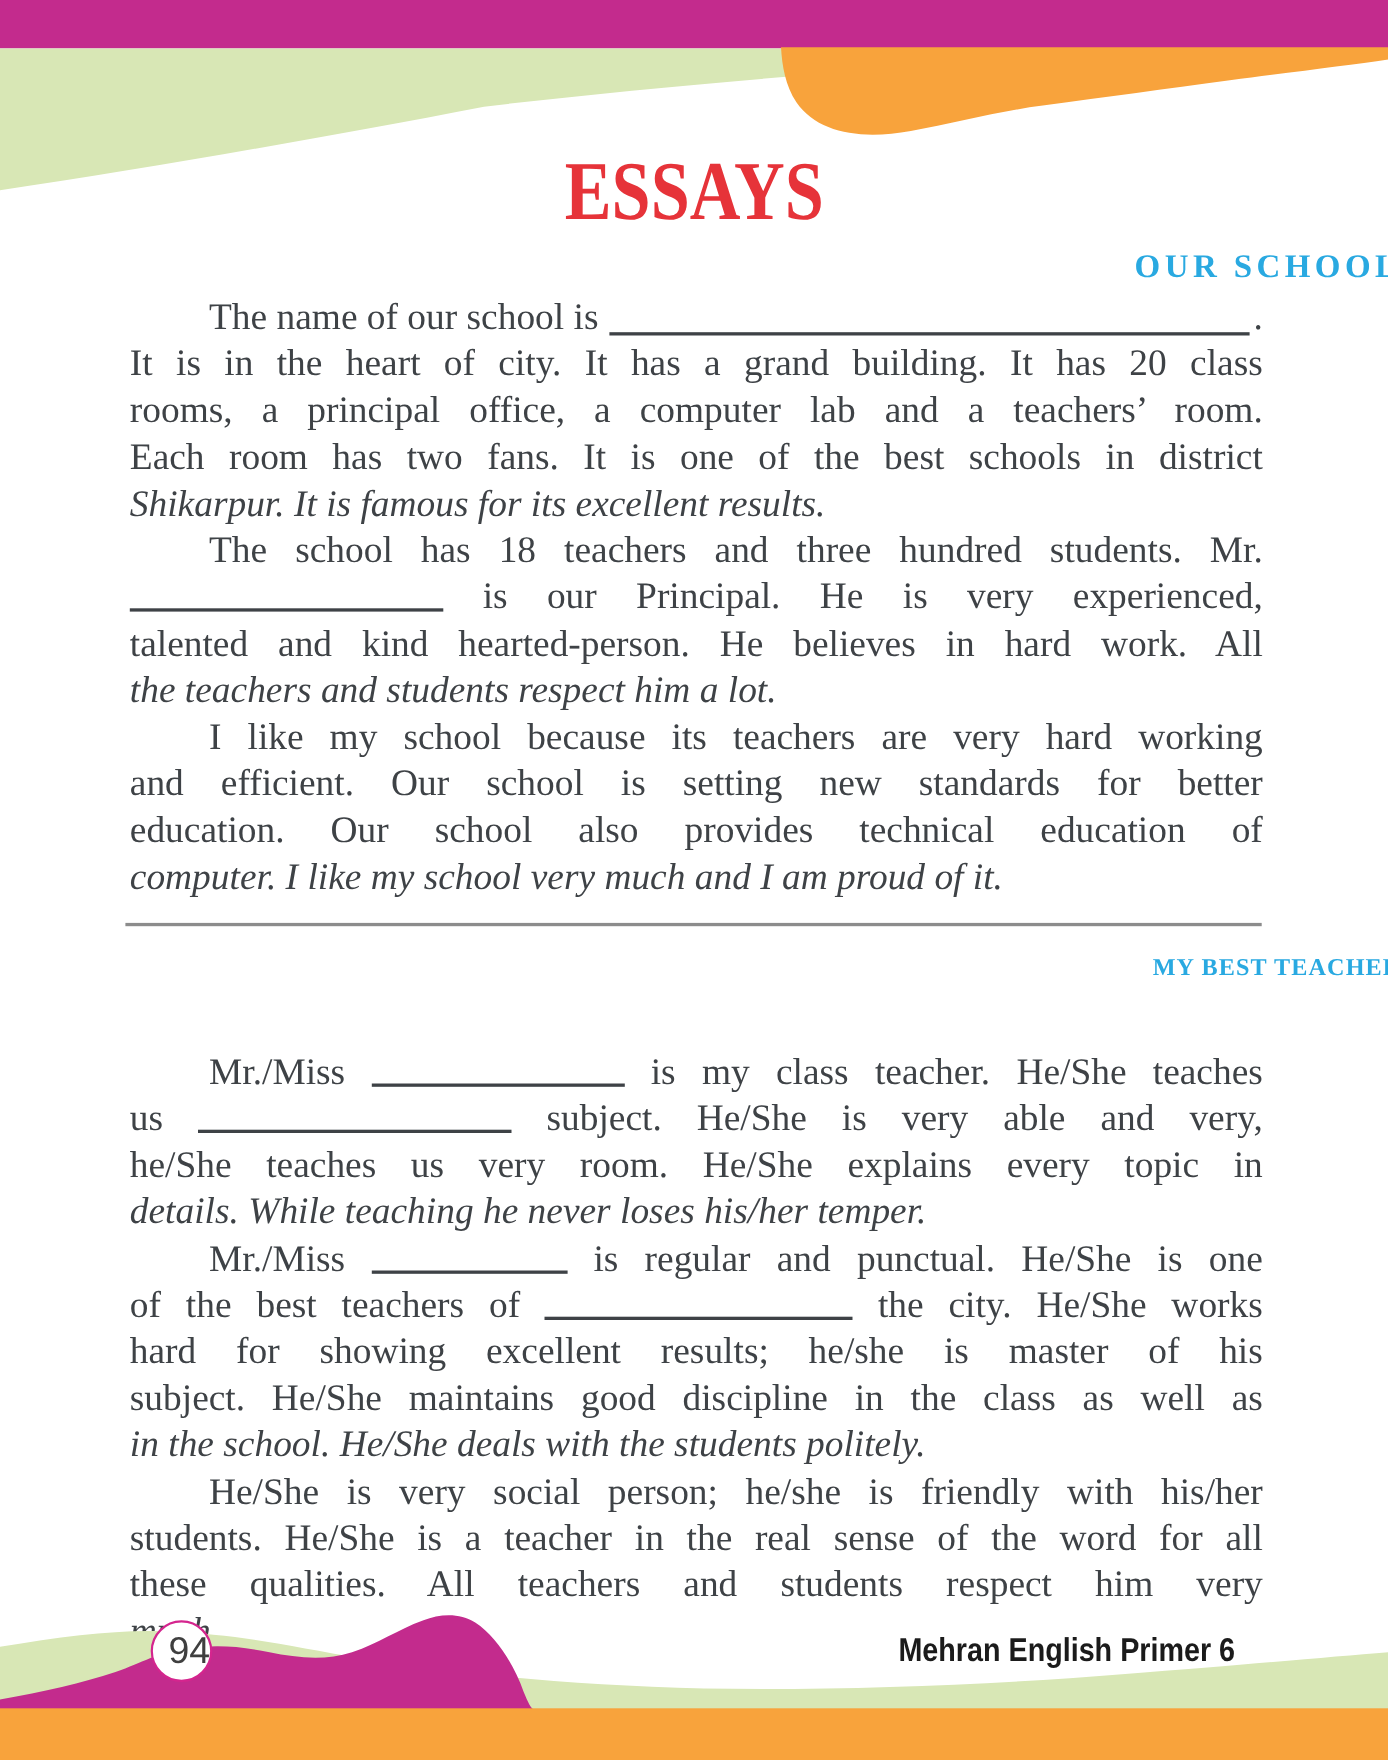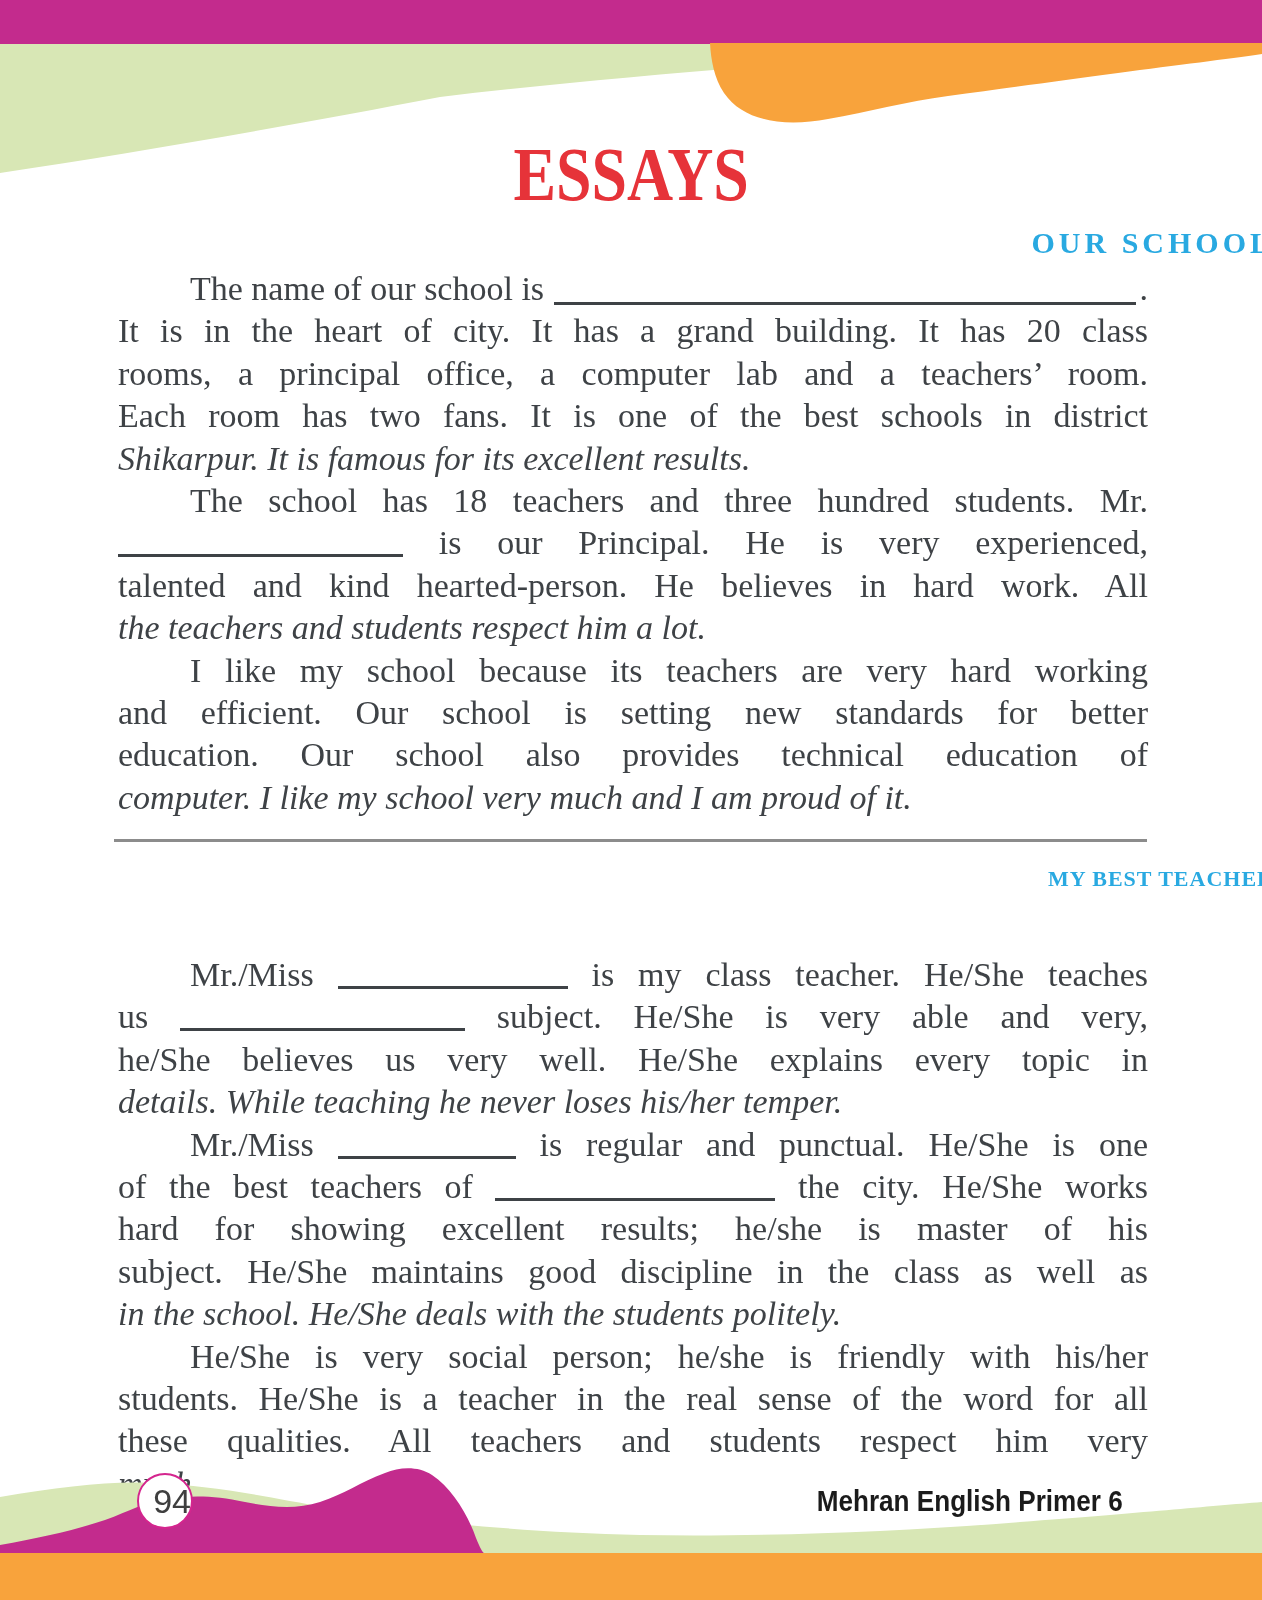--- a/index.html
+++ b/index.html
@@ -78,21 +78,21 @@
       <div class="line last"><span class="seg">the teachers and students respect him a lot.</span></div>
       <div class="line indent"><span class="seg">I like my school because its teachers are very hard working</span></div>
       <div class="line"><span class="seg">and efficient. Our school is setting new standards for better</span></div>
       <div class="line"><span class="seg">education. Our school also provides technical education of</span></div>
       <div class="line last"><span class="seg">computer. I like my school very much and I am proud of it.</span></div>
     </div>
   <div class="divider"></div>
   <div class="body-block" id="b-essay-1">
       <div class="line indent"><span class="seg">Mr./Miss </span><span class="blank fixed" style="width: 230px;"></span><span class="seg"> is my class teacher. He/She teaches</span></div>
       <div class="line"><span class="seg">us </span><span class="blank fixed" style="width: 285px;"></span><span class="seg"> subject. He/She is very able and very,</span></div>
-      <div class="line"><span class="seg">he/She believes us very well. He/She explains every topic in</span></div>
+      <div class="line"><span class="seg">he/She teaches us very room. He/She explains every topic in</span></div>
       <div class="line last"><span class="seg">details. While teaching he never loses his/her temper.</span></div>
       <div class="line indent"><span class="seg">Mr./Miss </span><span class="blank fixed" style="width: 178px;"></span><span class="seg"> is regular and punctual. He/She is one</span></div>
       <div class="line"><span class="seg">of the best teachers of </span><span class="blank fixed" style="width: 280px;"></span><span class="seg"> the city. He/She works</span></div>
       <div class="line"><span class="seg">hard for showing excellent results; he/she is master of his</span></div>
       <div class="line"><span class="seg">subject. He/She maintains good discipline in the class as well as</span></div>
       <div class="line last"><span class="seg">in the school. He/She deals with the students politely.</span></div>
       <div class="line indent"><span class="seg">He/She is very social person; he/she is friendly with his/her</span></div>
       <div class="line"><span class="seg">students. He/She is a teacher in the real sense of the word for all</span></div>
       <div class="line"><span class="seg">these qualities. All teachers and students respect him very</span></div>
       <div class="line last"><span class="seg">much.</span></div>

